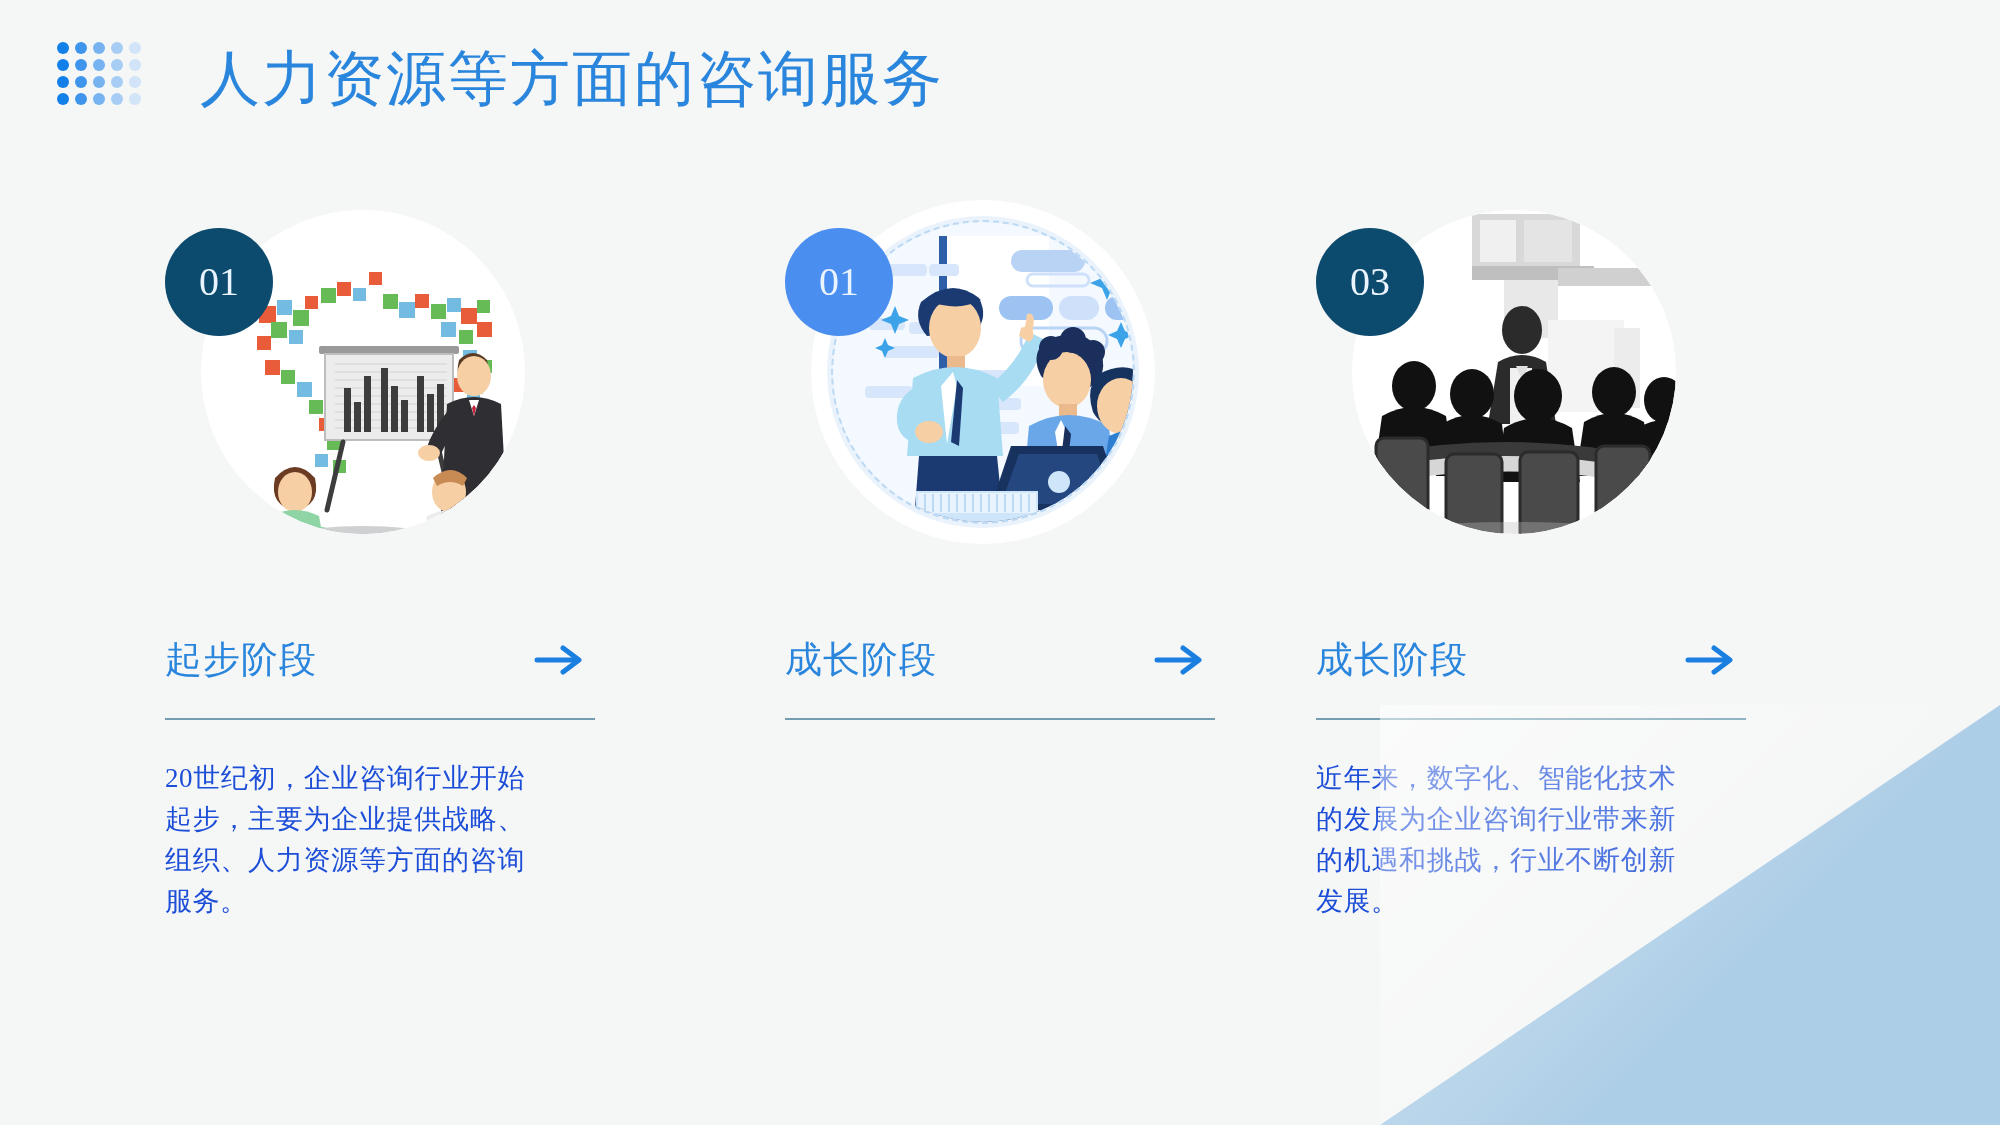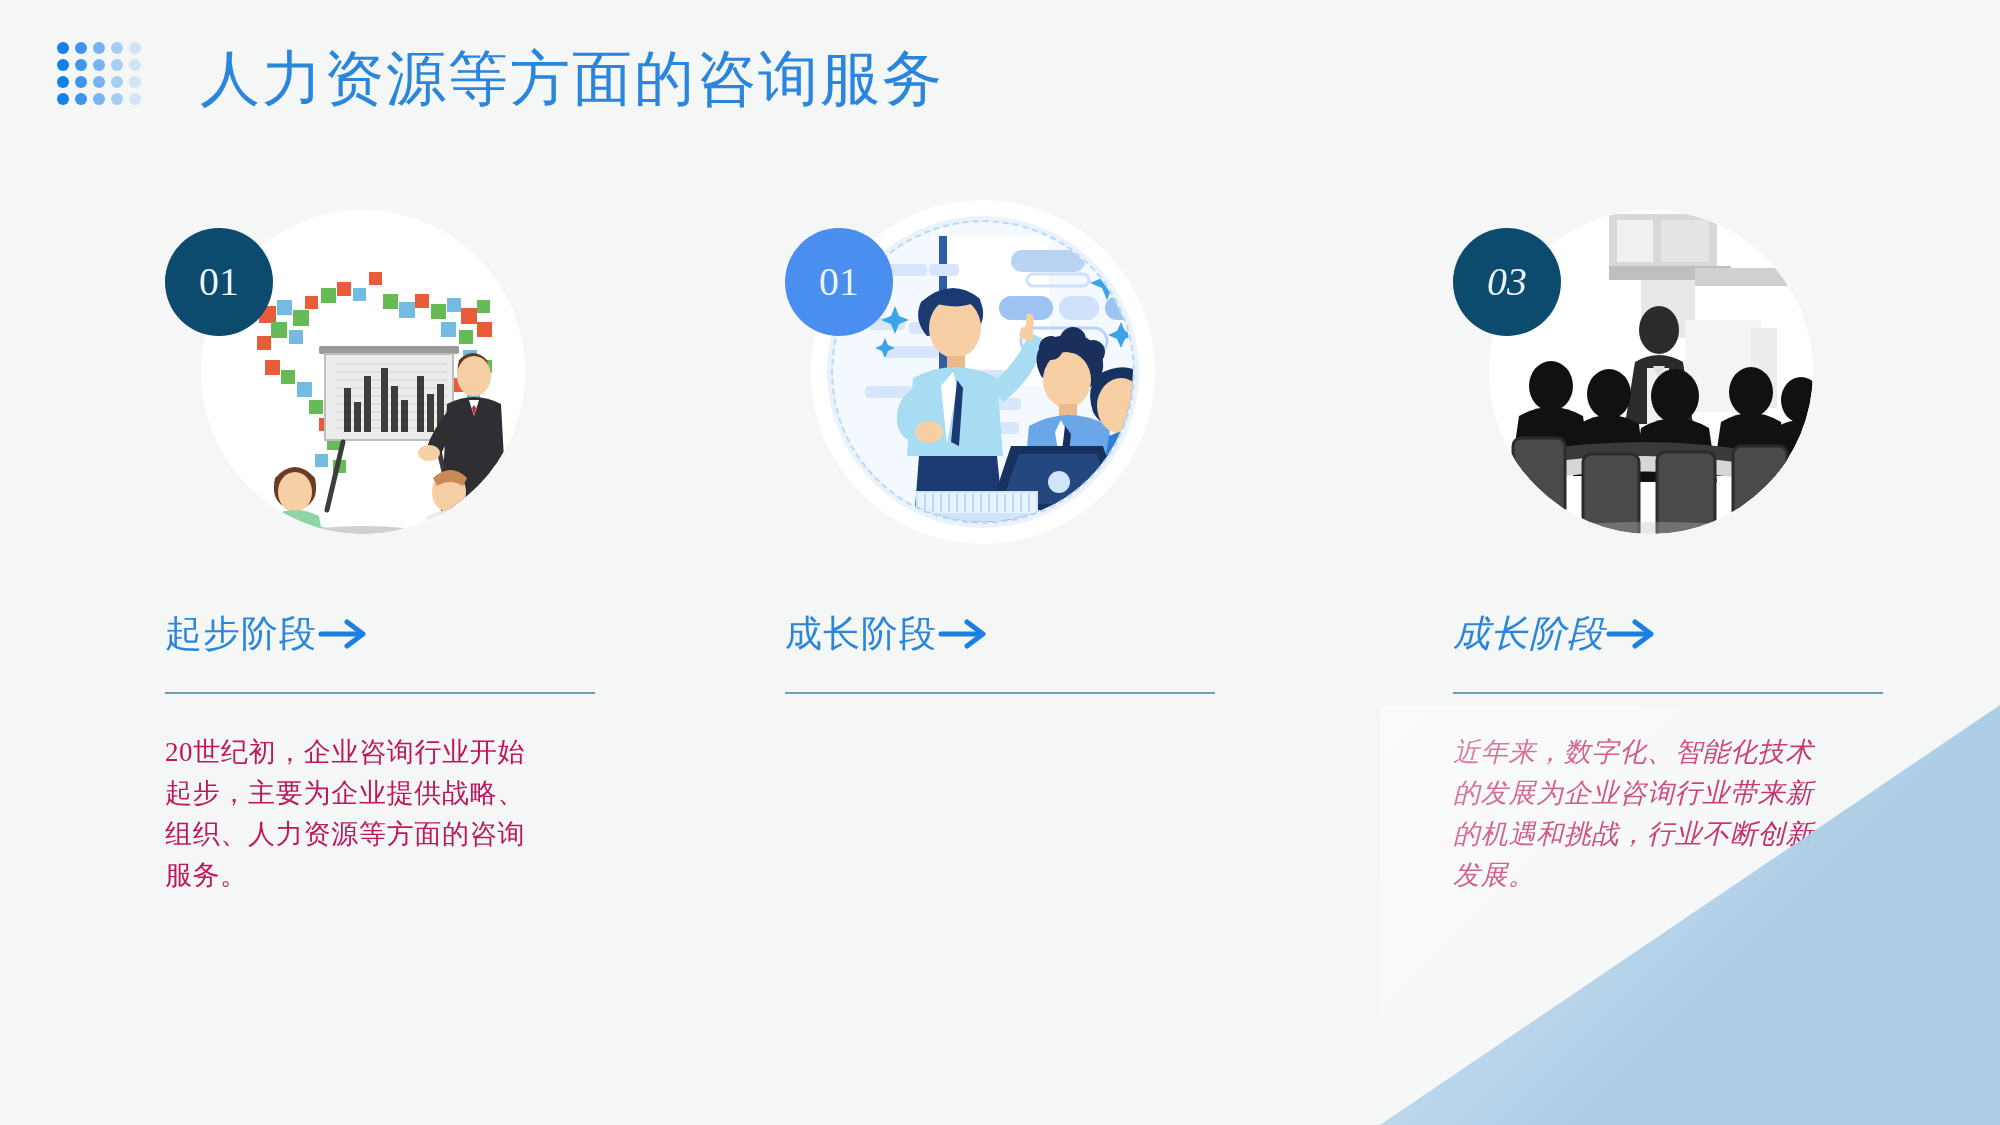--- a/index.html
+++ b/index.html
@@ -44,21 +44,21 @@
     font-size:60px;line-height:70px;color:#2a86dd;letter-spacing:2px;
     font-family:"Liberation Serif","DejaVu Serif",serif;
     white-space:nowrap;
   }
 
   
   .cards{position:absolute;left:0;top:210px;width:100%;height:760px;}
   .card{position:absolute;top:0;width:470px;}
   .card.c0{left:165px;}
   .card.c1{left:785px;}
-  .card.c2{left:1453px;font-style:italic;}
+  .card.c2{left:1316px;}
 
   .media{position:relative;width:360px;height:360px;}
 
   .badge{
     position:absolute;left:0;top:18px;width:108px;height:108px;border-radius:50%;
     background:#0c4a6e;color:#eaf4ff;
     display:flex;align-items:center;justify-content:center;
     font-size:40px;line-height:1;z-index:3;
     font-family:"Liberation Serif","DejaVu Serif",serif;
   }
@@ -72,34 +72,34 @@
     box-shadow:0 0 0 10px #ffffff;
   }
   .photo .ring{
     position:absolute;left:10px;top:10px;right:10px;bottom:10px;border-radius:50%;
     border:2px dashed #bcd9f4;z-index:6;pointer-events:none;
   }
   .photo svg{display:block;width:100%;height:100%;}
 
   
   .titlerow{
-    position:relative;margin-top:36px;width:420px;height:56px;
-    display:flex;align-items:center;justify-content:flex-start;
+    position:relative;margin-top:62px;width:420px;height:56px;
+    display:flex;align-items:center;justify-content:space-between;
   }
   .card-title{
     font-size:37px;line-height:46px;color:#2a86dd;letter-spacing:1px;
     font-family:"Liberation Serif","DejaVu Serif",serif;
   }
   .arrow-icon{width:52px;height:34px;flex:0 0 auto;}
   .divider{
     margin-top:30px;width:430px;height:2px;background:#5b8ea3;opacity:.85;
   }
   .card-body{
     margin-top:38px;width:360px;
-    font-size:27px;line-height:41px;color:#be185d;letter-spacing:.5px;
+    font-size:27px;line-height:41px;color:#1d4ed8;letter-spacing:.5px;
     font-family:"Liberation Serif","DejaVu Serif",serif;
     text-align:justify;
   }
 </style>
 </head>
 <body>
 
 <div class="header">
 
   <div class="dotgrid">

